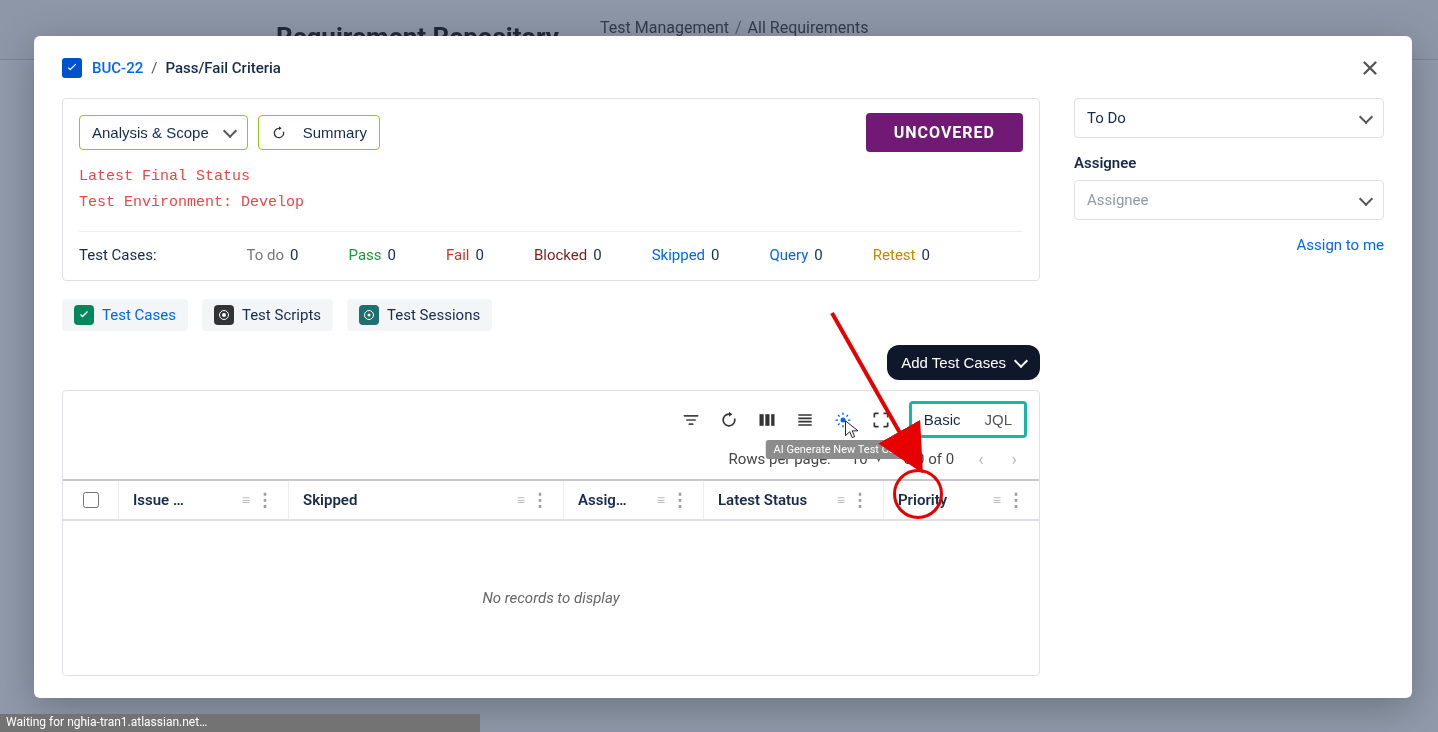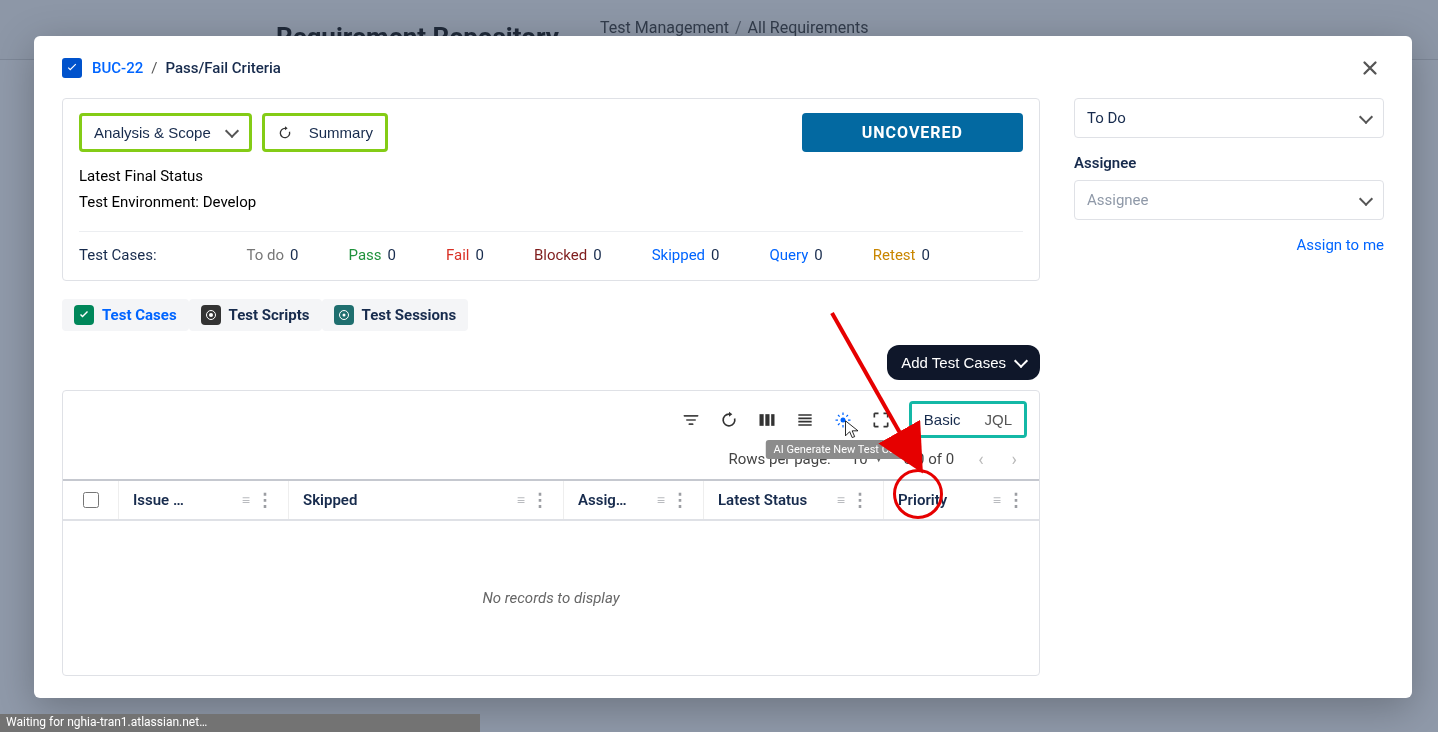--- a/index.html
+++ b/index.html
@@ -118,21 +118,21 @@
     padding: 14px 16px 16px 16px;
     margin-bottom: 18px;
     position: relative;
   }
   .summary-top {
     display: flex;
     align-items: center;
     gap: 10px;
   }
   .scope-btn, .refresh-btn {
-    border: 3px solid #84cc16;
+    border: 1px solid #84cc16;
     border-radius: 4px;
     padding: 8px 12px;
     background: #fff;
     display: inline-flex;
     align-items: center;
     gap: 16px;
     font-size: 15px;
     color: #172b4d;
     cursor: pointer;
   }
@@ -140,30 +140,30 @@
     width: 10px; height: 10px;
     border-right: 2px solid #555;
     border-bottom: 2px solid #555;
     transform: rotate(45deg);
     margin-top: -3px;
   }
   .refresh-icon { width: 16px; height: 16px; }
 
   .uncovered-badge {
     margin-left: auto;
-    background: #0369a1;
+    background: #701a75;
     color: #fff;
     font-weight: 700;
     letter-spacing: 1px;
-    padding: 10px 60px;
+    padding: 10px 28px;
     border-radius: 4px;
     font-size: 16px;
   }
 
-  .status-lines { margin-top: 12px; color: #000000; line-height: 1.7; }
+  .status-lines { margin-top: 12px; color: #ef4444; line-height: 1.7; font-family: Liberation Mono, monospace; }
 
   .summary-divider {
     border: none;
     border-top: 1px solid #eceef1;
     margin: 16px 0 14px 0;
   }
 
   .counts-row { display: flex; align-items: center; gap: 50px; flex-wrap: wrap; font-size: 15px; }
   .counts-label { color: #172b4d; margin-right: 40px; }
   .count-item { display: inline-flex; gap: 6px; }
@@ -171,21 +171,21 @@
   .count-item .val { color: #172b4d; }
   .c-todo { color: #777; }
   .c-pass { color: #1f923c; }
   .c-fail { color: #d93025; }
   .c-blocked { color: #7f1d1d; }
   .c-skipped { color: #0065ff; }
   .c-query { color: #0065ff; }
   .c-retest { color: #c98600; }
 
   
-  .tabs-row { display: flex; gap: 0; margin-bottom: 14px; font-weight: bold; }
+  .tabs-row { display: flex; gap: 14px; margin-bottom: 14px; }
   .tab-chip {
     display: inline-flex;
     align-items: center;
     gap: 8px;
     background: #f4f5f7;
     border-radius: 4px;
     padding: 6px 12px;
     color: #172b4d;
     cursor: pointer;
     font-size: 15px;

